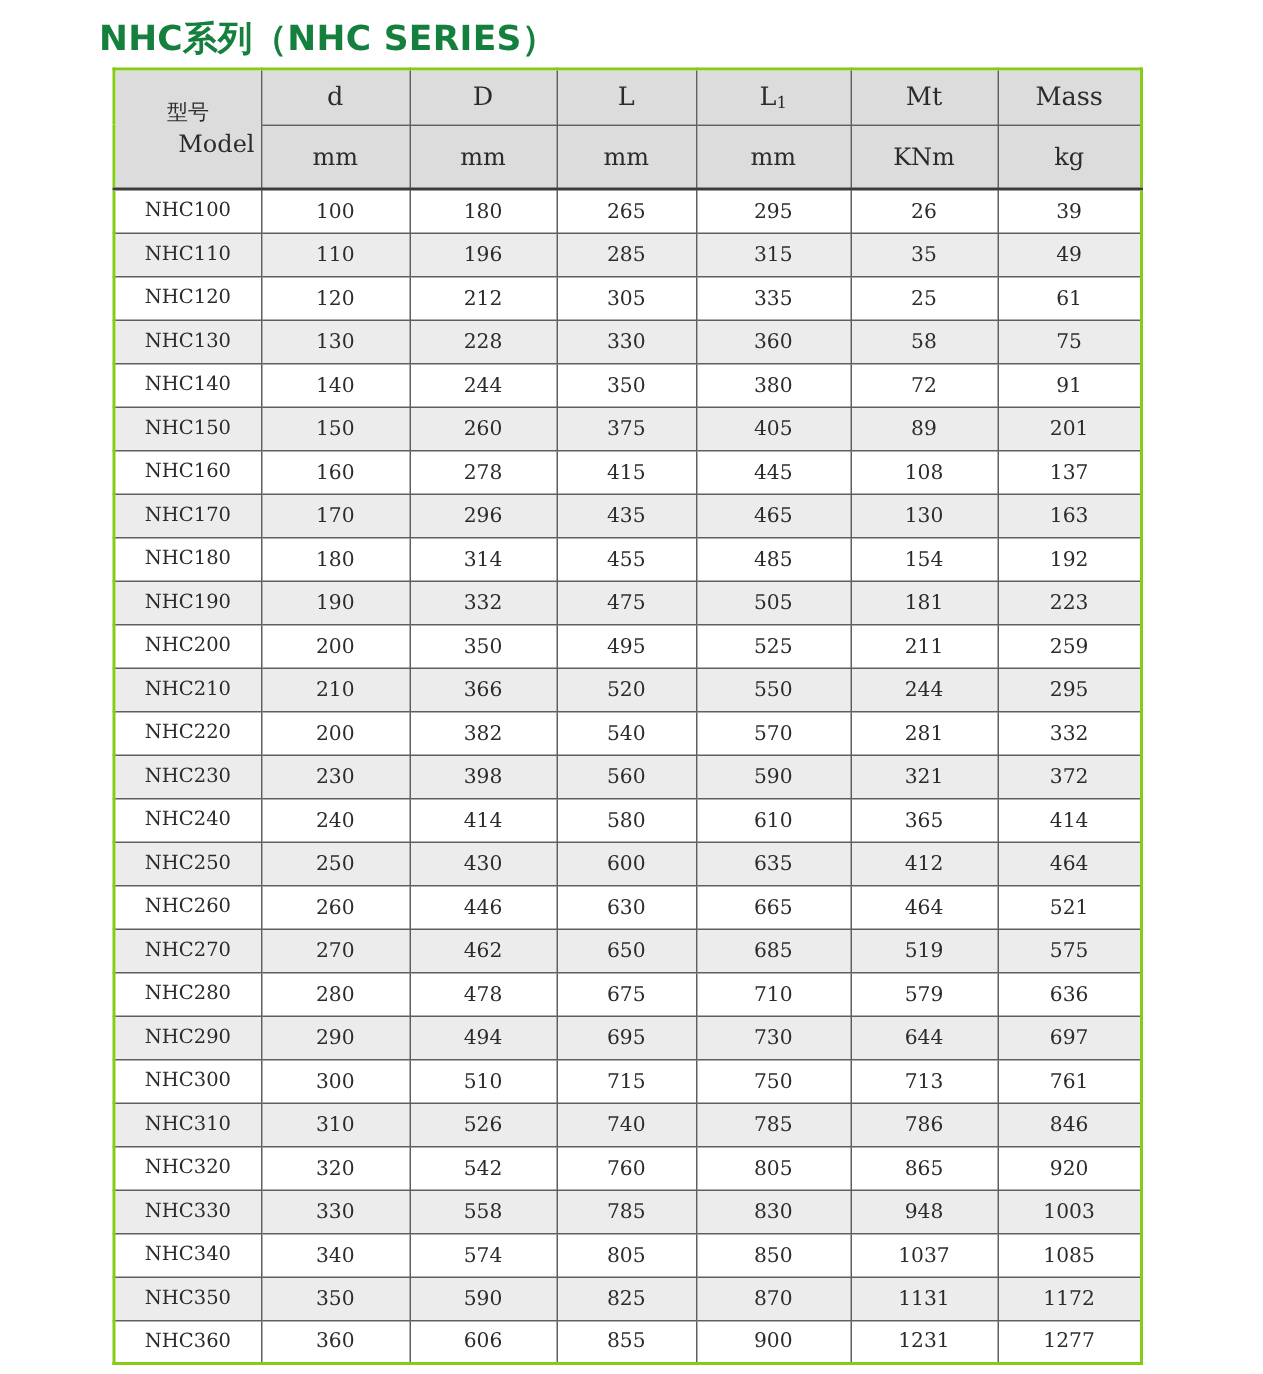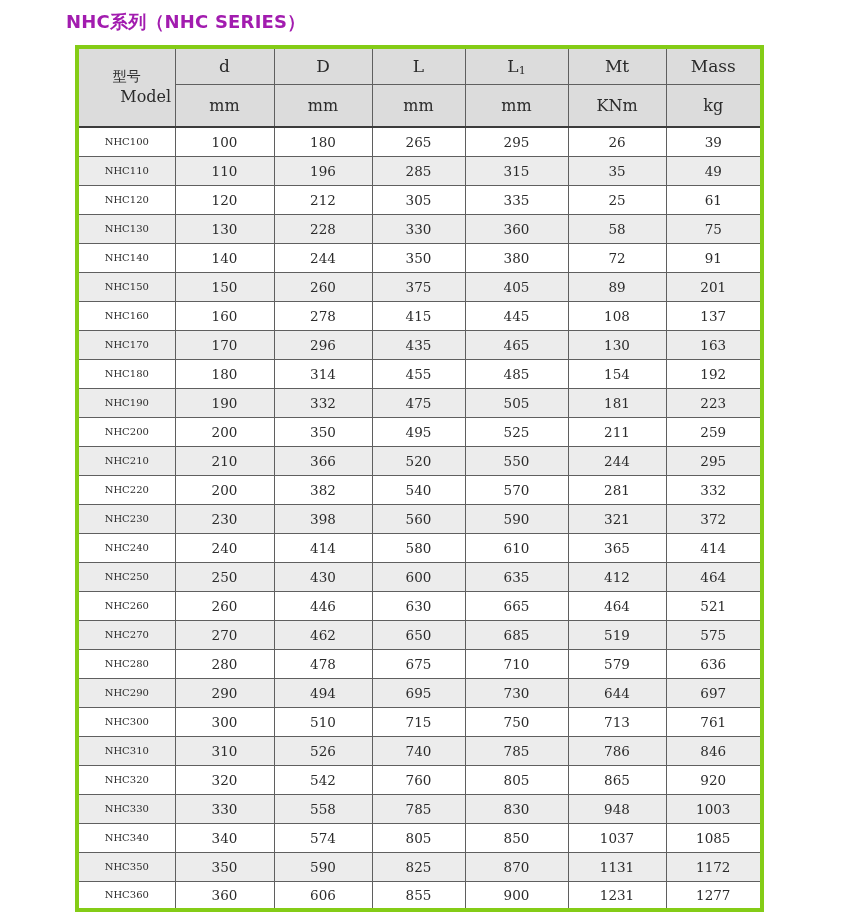--- a/index.html
+++ b/index.html
@@ -13,33 +13,33 @@
     width: 842px;
     height: 916px;
     background: #ffffff;
     overflow: hidden;
   }
   .page-title {
     position: absolute;
     left: 66px;
     top: 10px;
     font-family: "DejaVu Sans", "Liberation Sans", sans-serif;
-    font-size: 18px;
+    font-size: 23px;
     font-weight: bold;
-    color: #a21caf;
+    color: #15803d;
     letter-spacing: 0.2px;
   }
   table.spec-table {
     position: absolute;
     left: 75px;
     top: 45px;
     width: 685px;
     border-collapse: collapse;
     table-layout: fixed;
-    border: 4px solid #84cc16;
+    border: 2px solid #84cc16;
     font-family: "DejaVu Serif", "Liberation Serif", serif;
     padding-left: 11px;
   }
   .spec-table th, .spec-table td {
     border: 1px solid #5f5f5f;
     text-align: center;
     vertical-align: middle;
     color: #2b2b2b;
     overflow: hidden;
     white-space: nowrap;
@@ -73,21 +73,21 @@
   
   .spec-table tbody td {
     height: 29px;
     font-size: 13.5px;
     background: #ffffff;
   }
   .spec-table tbody tr:nth-child(even) td {
     background: #ececec;
   }
   .spec-table tbody td:first-child {
-    font-size: 10px;
+    font-size: 13px;
   }
 </style>
 </head>
 <body>
 
 <div class="page">
 
   <div class="page-title">NHC系列（NHC SERIES）</div>
 
   <table class="spec-table">

